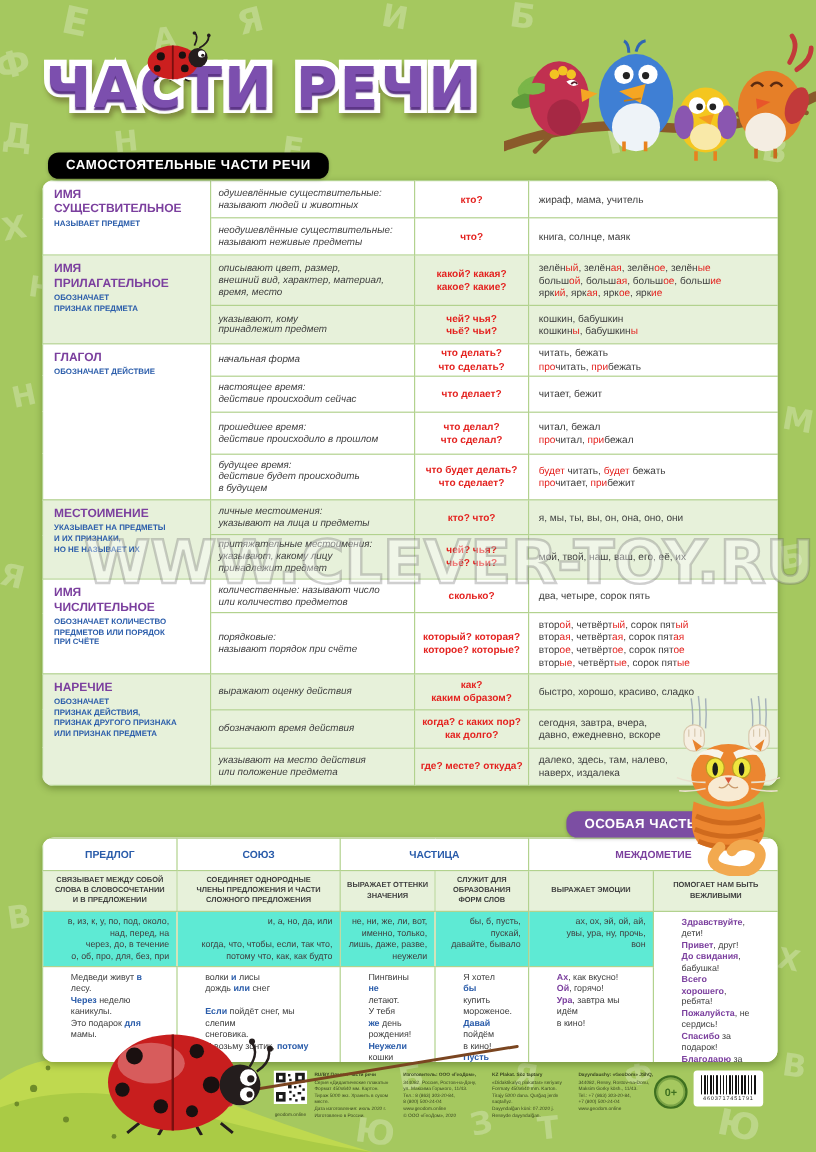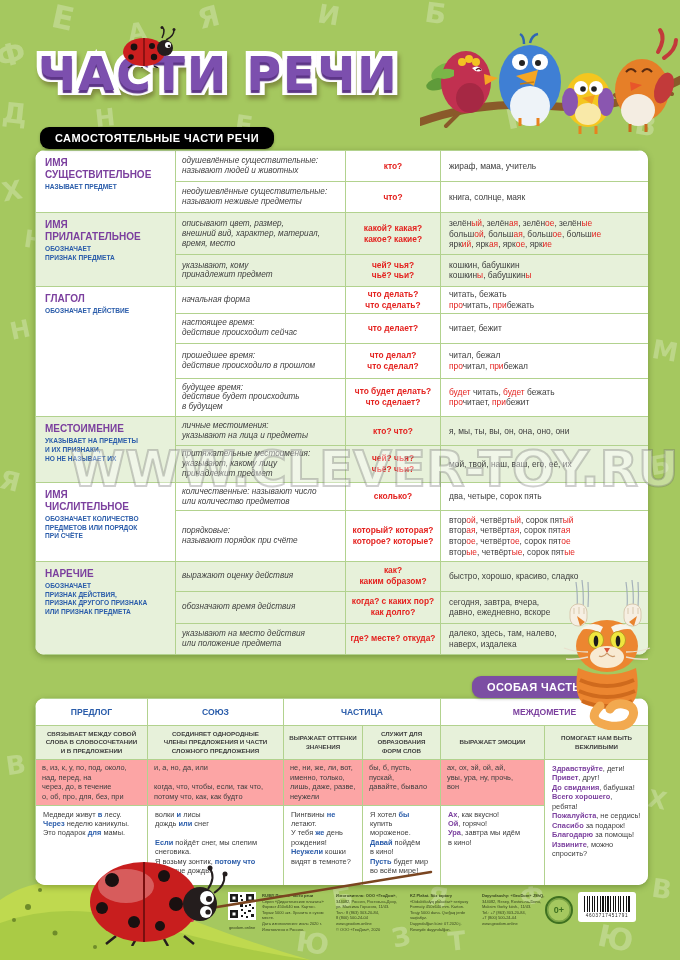--- a/index.html
+++ b/index.html
@@ -36,22 +36,22 @@
 
   .c-k{color:#404040;}
   .c-r{color:#e42320;}
   .c-b{color:#2a5caa;font-weight:bold;}
   .c-p{color:#7b3f9e;font-weight:bold;}
 
   .t2 .hd{color:#2a5caa;font-weight:bold;font-size:8.6px;text-align:center;background:#fff;margin-top:44px;}
   .t2 .hd.purple{color:#7b3f9e;}
   .t2 .d2{background:#e7f1da;font-weight:bold;color:#3f3f3f;font-size:6.2px;text-align:center;
           line-height:1.35;white-space:pre-line;padding:2px 3px;}
-  .t2 .w2{font-size:7.4px;color:#404040;line-height:1.3;padding:3px 6px;vertical-align:top;white-space:pre-line;background:#fca5a5;}
-  .t2 .e2{font-size:7.4px;color:#404040;line-height:1.28;padding:4px 7px;vertical-align:top;background:#fff;}
+  .t2 .w2{font-size:7.4px;color:#404040;line-height:1.3;padding:3px 6px;vertical-align:top;white-space:pre-line;background:#5eead4;text-align:right;}
+  .t2 .e2{font-size:7.4px;color:#404040;line-height:1.28;padding:4px 23px;vertical-align:top;background:#fff;}
 
   .watermark{position:absolute;left:70px;top:440px;z-index:6;font-family:"DejaVu Sans",sans-serif;
              font-size:50px;font-weight:bold;letter-spacing:0px;white-space:nowrap;
              color:rgba(255,255,255,0.38);-webkit-text-stroke:2px rgba(105,105,105,0.32);}
 
   .birds{position:absolute;left:420px;top:0;z-index:3;}
   .cat{position:absolute;left:560px;top:580px;z-index:8;}
   .ladybug-small{position:absolute;left:118px;top:26px;z-index:9;}
   .ladybug-big{position:absolute;left:76px;top:846px;z-index:9;}
   .hill{position:absolute;left:0;top:845px;z-index:1;}

